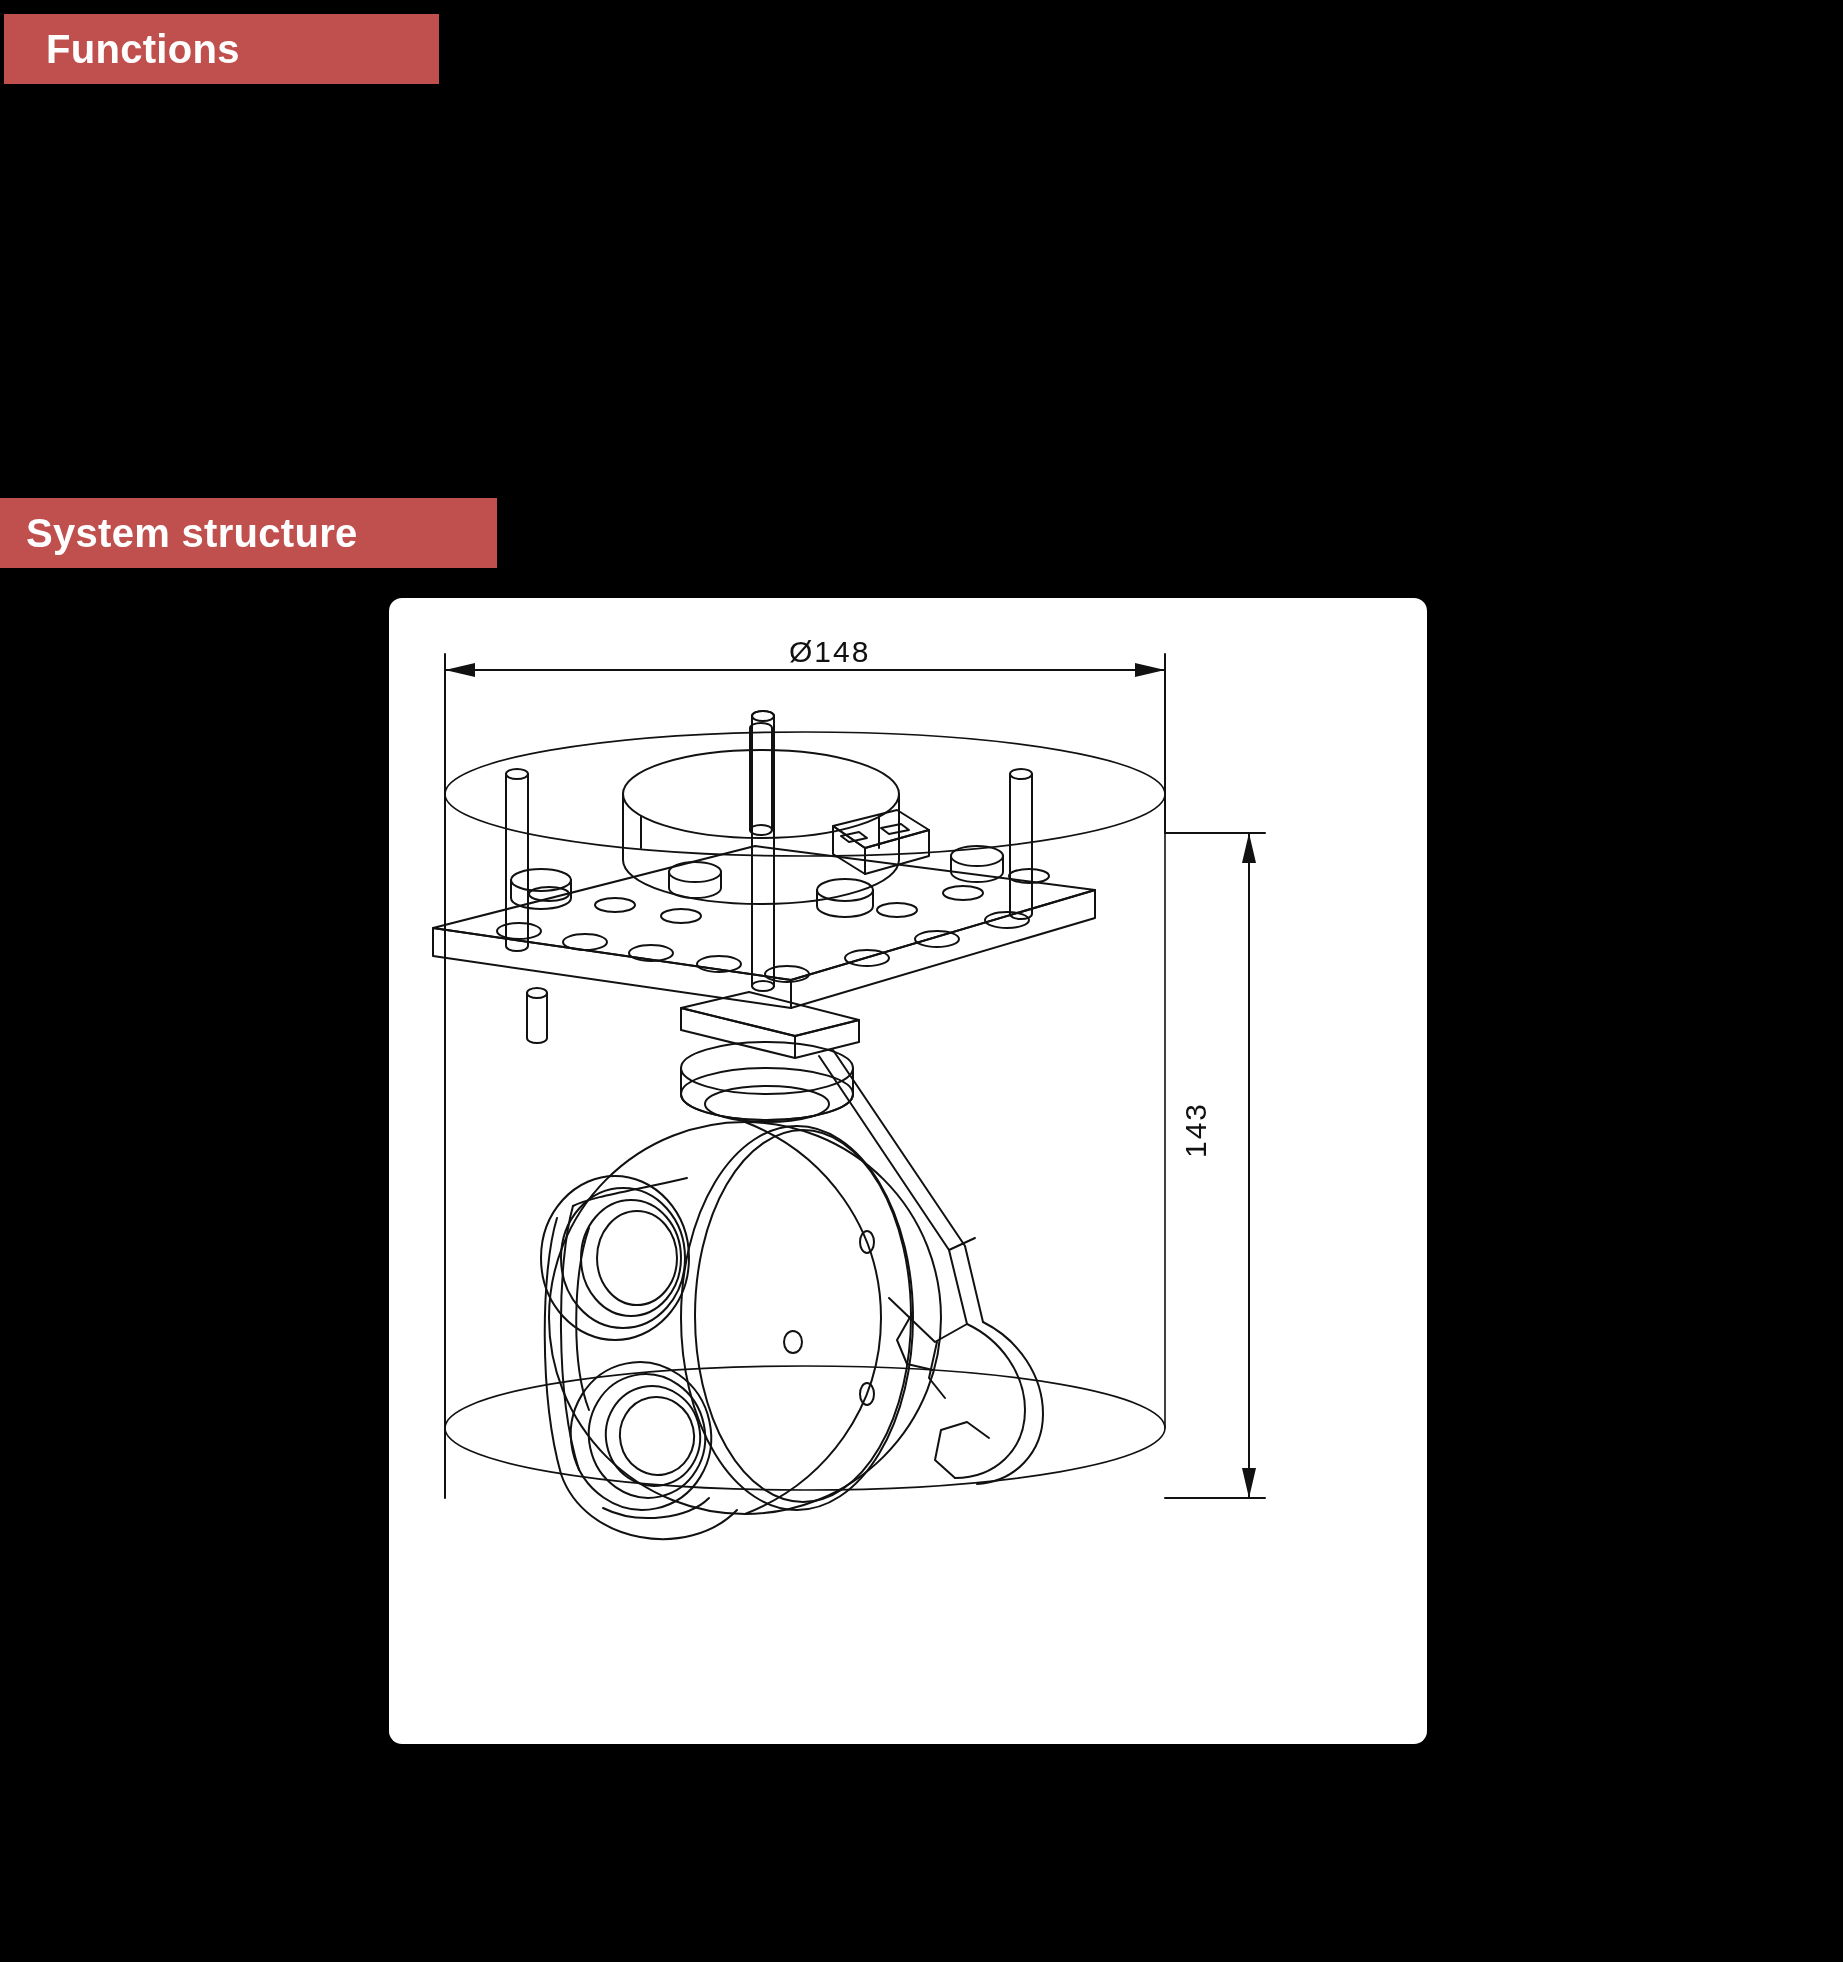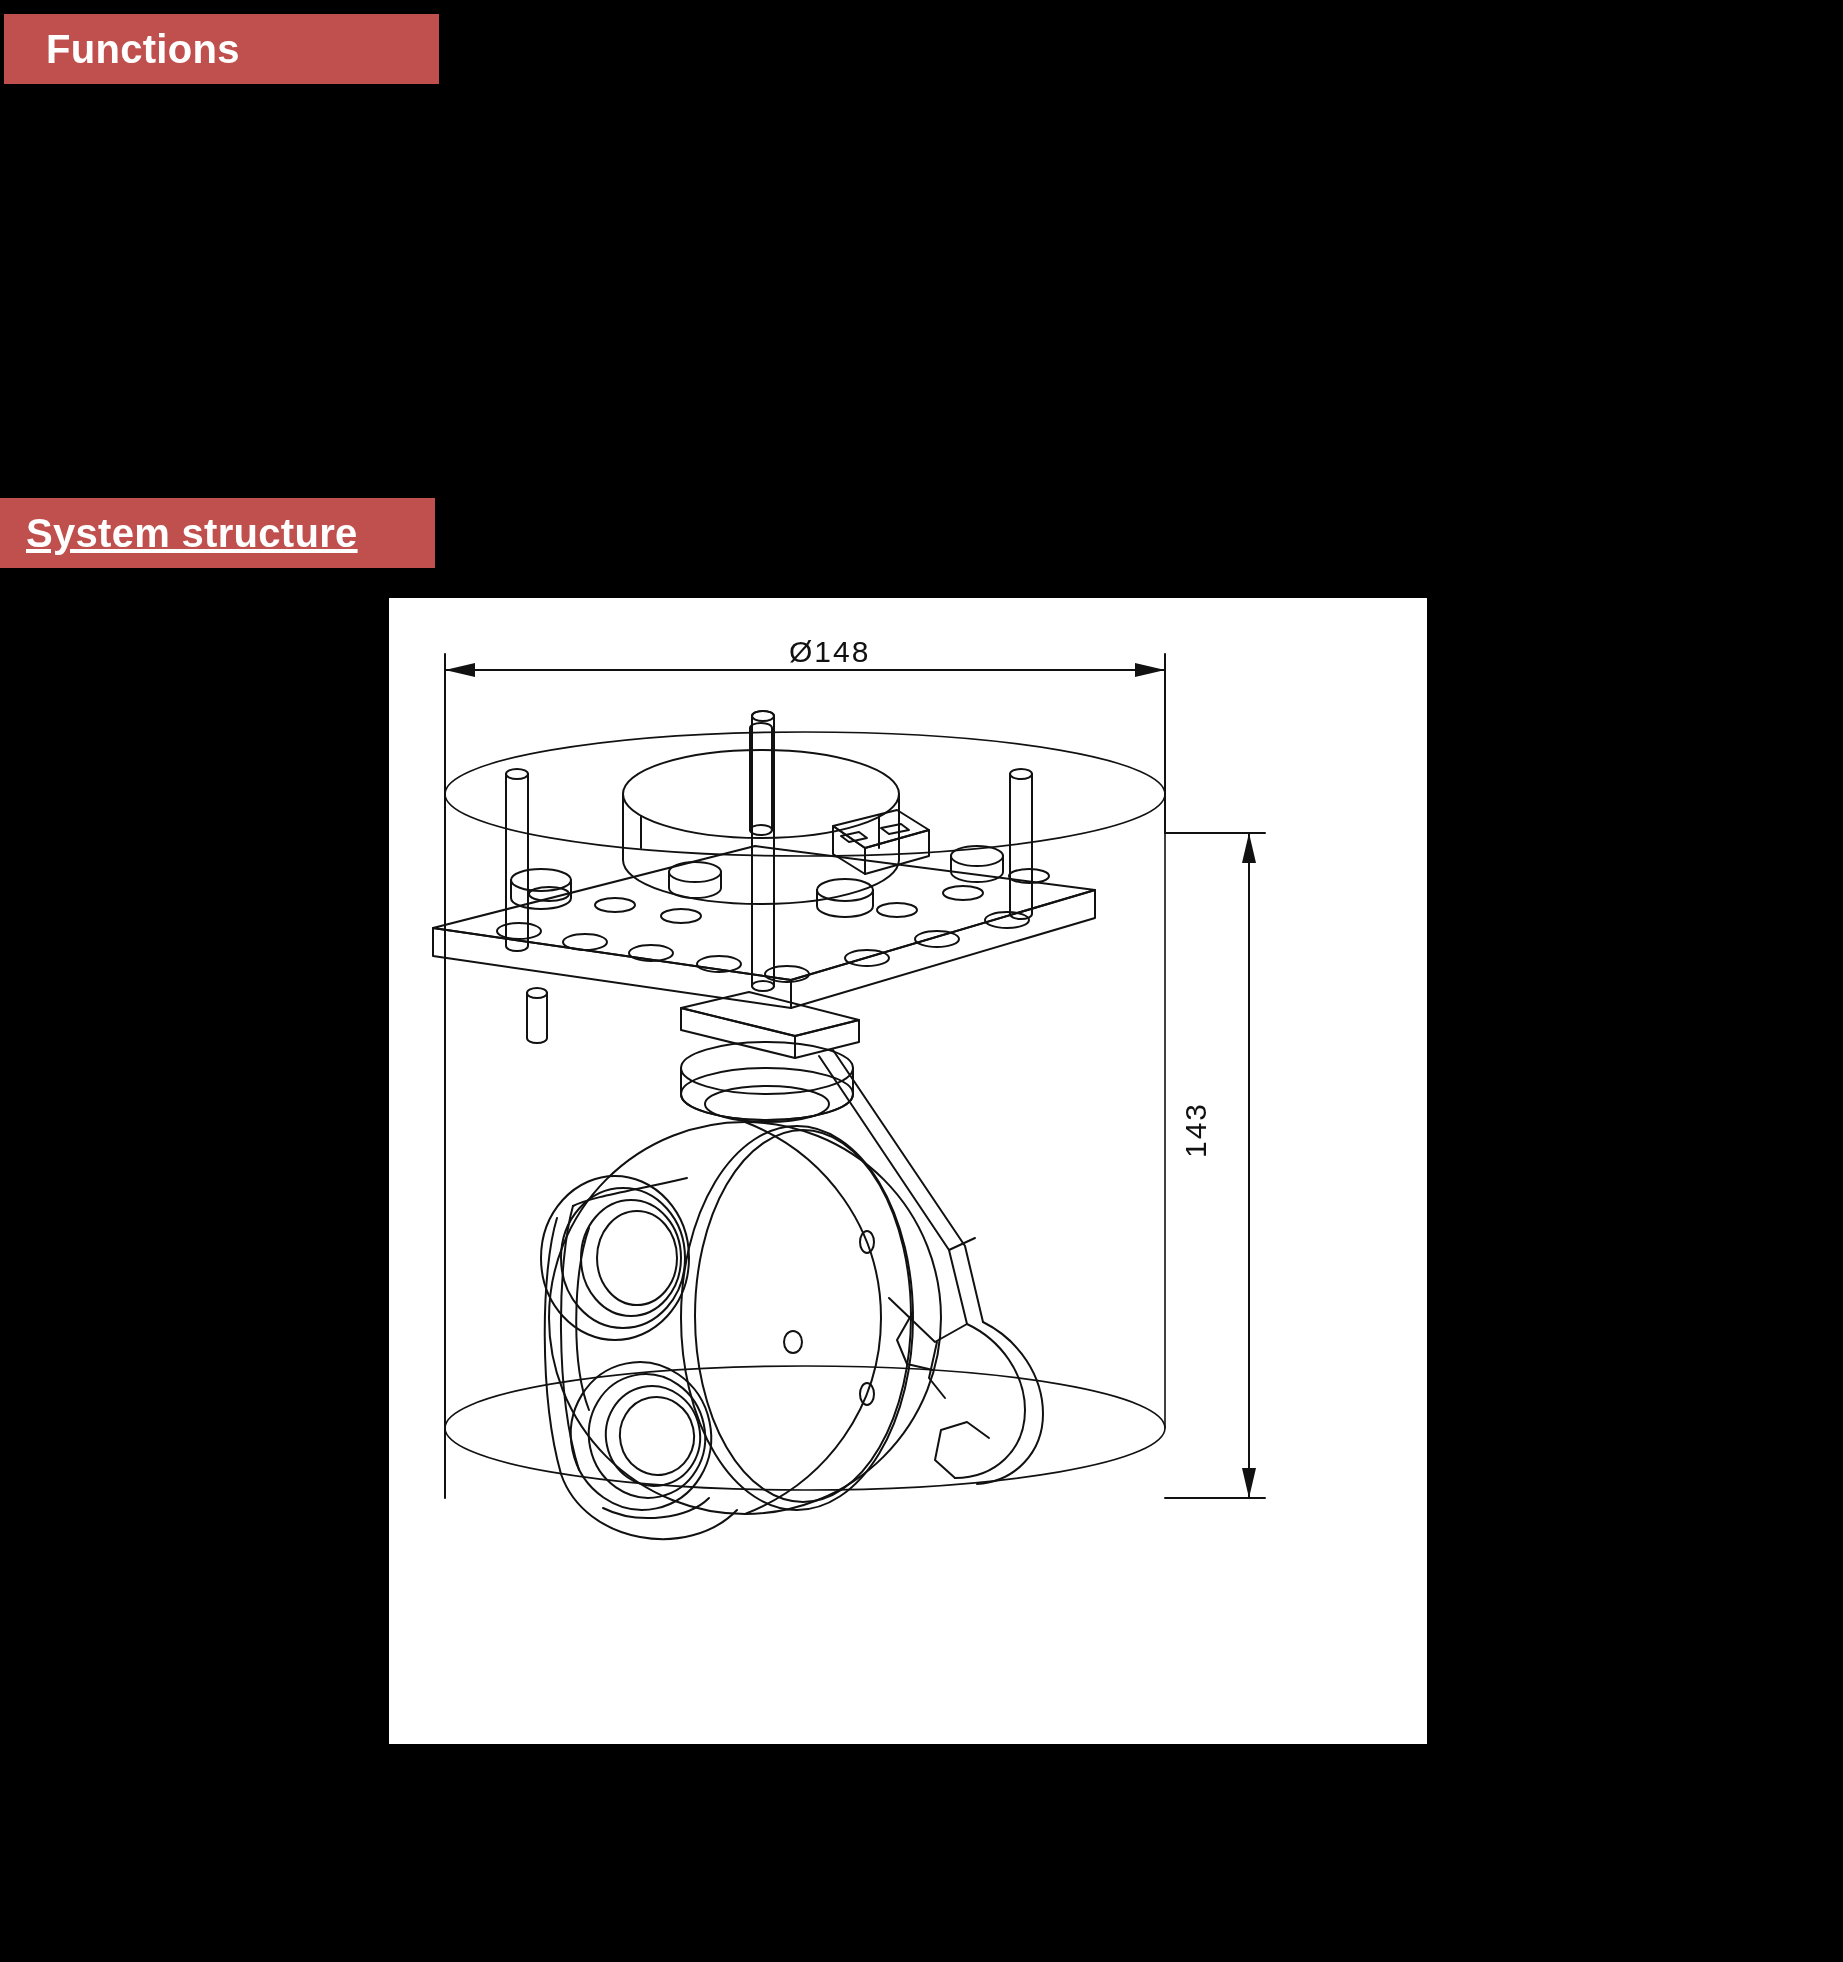--- a/index.html
+++ b/index.html
@@ -31,36 +31,36 @@
     width: 435px;
     height: 70px;
     padding-left: 42px;
     font-size: 40px;
     letter-spacing: 0.3px;
   }
 
   #tag-system-structure {
     left: 0px;
     top: 498px;
-    width: 435px;
+    width: 497px;
     height: 70px;
     padding-left: 26px;
     font-size: 40px;
     letter-spacing: 0.3px;
-    text-decoration: underline;
   }
 
   #drawing-panel {
     position: absolute;
     left: 389px;
     top: 598px;
     width: 1038px;
     height: 1146px;
     background: #ffffff;
     overflow: hidden;
+    border-radius: 13px;
   }
 
   #drawing-svg {
     position: absolute;
     left: 0;
     top: 0;
     width: 1038px;
     height: 1146px;
   }
 

